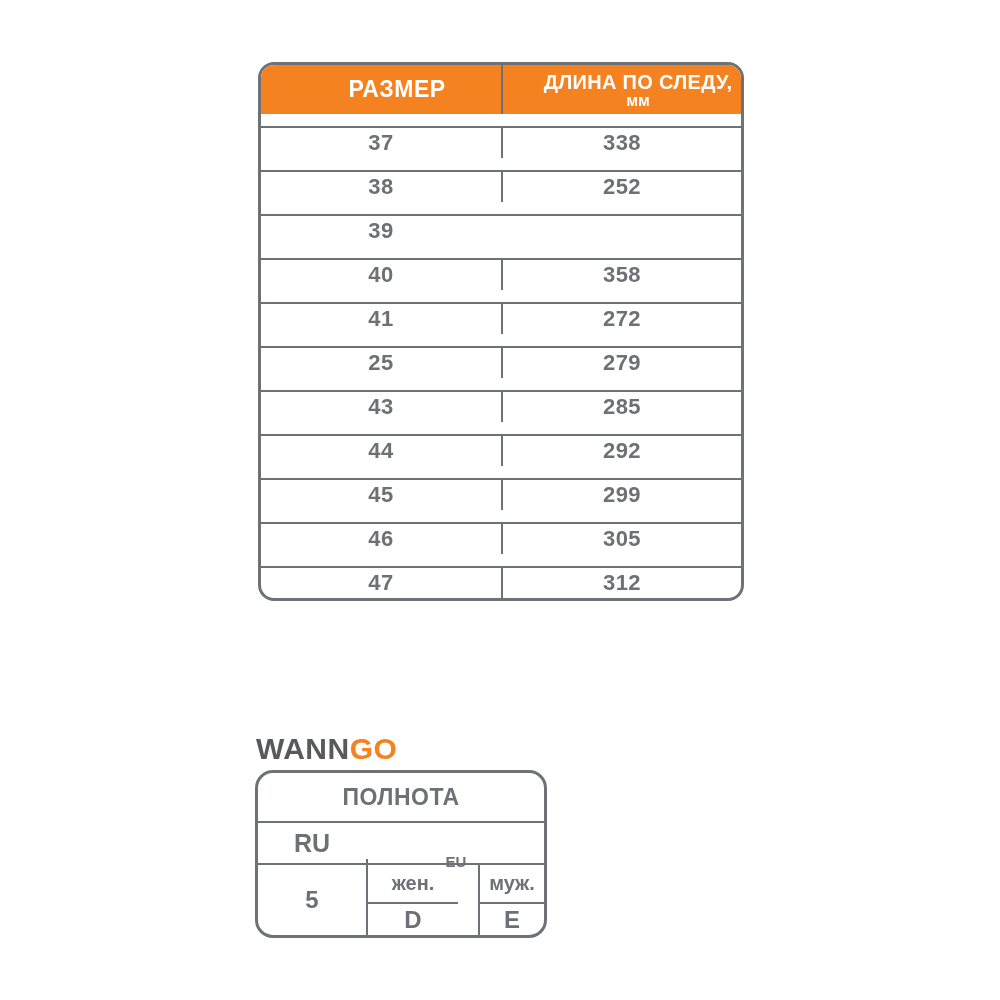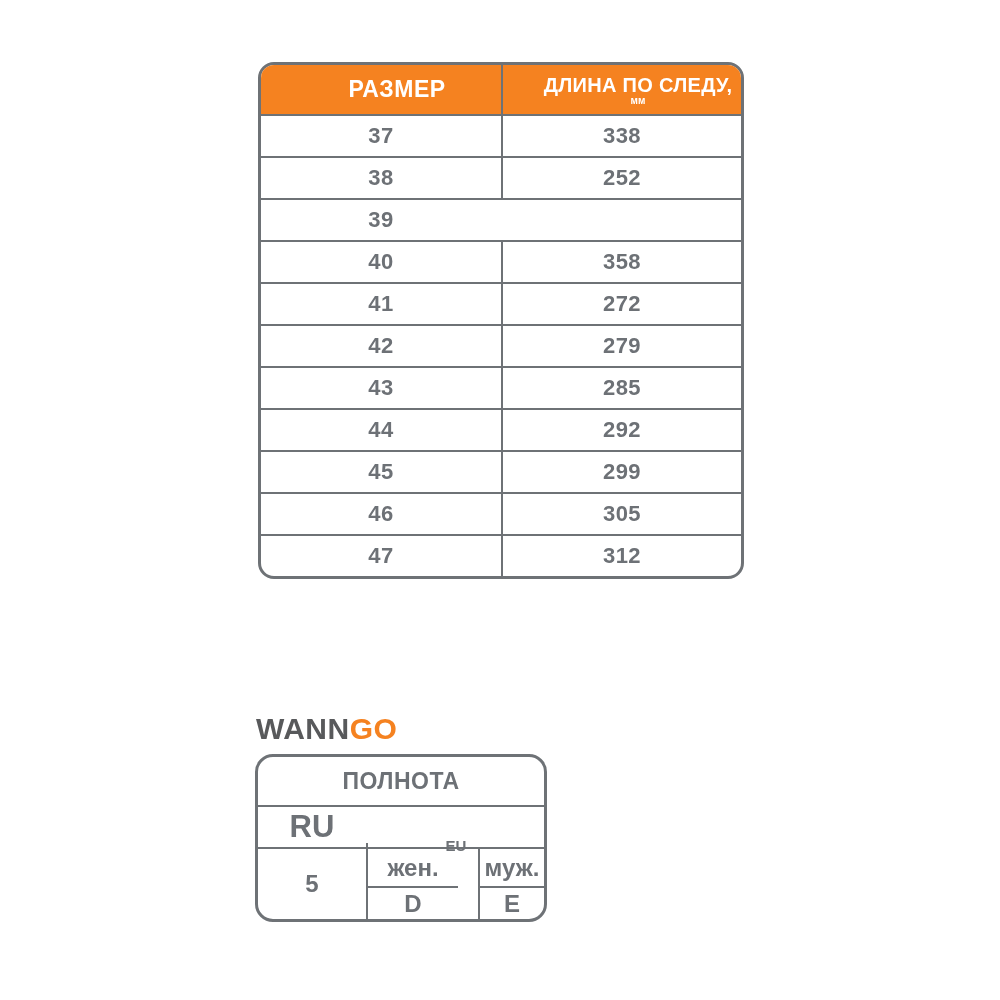--- a/index.html
+++ b/index.html
@@ -16,47 +16,47 @@
   .size-table{
     position:absolute;left:258px;top:62px;width:486px;
     border:3px solid var(--border);border-radius:16px;overflow:hidden;background:#fff;
   }
   .header-row{display:flex;height:49px;background:var(--orange);color:#fff;}
   .header-cell{display:flex;flex-direction:column;justify-content:center;align-items:center;font-weight:700;text-align:center;padding-left:32px;}
   .col1{width:240px;flex:0 0 240px;}
   .col2{flex:1;border-left:2px solid var(--border);}
   .hdr-size{font-size:23px;letter-spacing:0.5px;}
   .hdr-line1{font-size:20px;line-height:1.1;letter-spacing:0.3px;text-align:center;}
-  .hdr-line2{font-size:10px;line-height:1;}
-  .data-row{display:flex;height:42px;border-top:2px solid var(--border);}
+  .hdr-line2{font-size:16px;line-height:1;}
+  .data-row{display:flex;height:32px;border-top:2px solid var(--border);margin-top:12px;}
   .data-cell{display:flex;align-items:center;justify-content:center;
     font-size:22px;font-weight:700;color:var(--text);letter-spacing:0.5px;}
 
   
-  .logo{position:absolute;left:256px;top:712px;font-size:30px;font-weight:700;
+  .logo{position:absolute;left:256px;top:732px;font-size:30px;font-weight:700;
     color:var(--logo-gray);letter-spacing:0.5px;}
   .logo .orange-part{color:var(--orange);}
 
   
   .fullness{
-    position:absolute;left:255px;top:754px;width:292px;
+    position:absolute;left:255px;top:770px;width:292px;
     border:3px solid var(--border);border-radius:18px;overflow:hidden;background:#fff;
     color:var(--text);font-weight:700;
   }
   .f-title{height:48px;display:flex;align-items:center;justify-content:center;
     font-size:23px;letter-spacing:0.5px;}
   .f-row2{display:flex;height:42px;border-top:2px solid var(--border);}
-  .f-ru{width:108px;flex:0 0 108px;display:flex;align-items:center;justify-content:center;font-size:31px;}
+  .f-ru{width:108px;flex:0 0 108px;display:flex;align-items:center;justify-content:center;font-size:25px;}
   .f-eu{flex:1;border-left:2px solid var(--border);display:flex;align-items:center;justify-content:center;font-size:15px;margin-top:36px;}
   .f-row3{display:flex;height:72px;border-top:2px solid var(--border);}
   .f-ru-val{width:108px;flex:0 0 108px;display:flex;align-items:center;justify-content:center;font-size:24px;}
   .f-grid{flex:1;border-left:2px solid var(--border);display:grid;
     grid-template-columns:90px 1fr;grid-template-rows:37px 1fr;}
   .f-grid>div{display:flex;align-items:center;justify-content:center;}
-  .f-label{font-size:24px;}
+  .f-label{font-size:20px;}
   .f-value{font-size:24px;border-top:2px solid var(--border);}
   .f-right{border-left:2px solid var(--border);margin-left:20px;}
 </style>
 </head>
 <body>
 
 <div class="size-table">
   <div class="header-row">
     <div class="header-cell col1 hdr-size">РАЗМЕР</div>
     <div class="header-cell col2">
@@ -83,21 +83,21 @@
     <div class="data-cell col1">40</div>
     <div class="data-cell col2">358</div>
   </div>
 
   <div class="data-row">
     <div class="data-cell col1">41</div>
     <div class="data-cell col2">272</div>
   </div>
 
   <div class="data-row">
-    <div class="data-cell col1">42</div>
+    <div class="data-cell col1">25</div>
     <div class="data-cell col2">279</div>
   </div>
 
   <div class="data-row">
     <div class="data-cell col1">43</div>
     <div class="data-cell col2">285</div>
   </div>
 
   <div class="data-row">
     <div class="data-cell col1">44</div>

